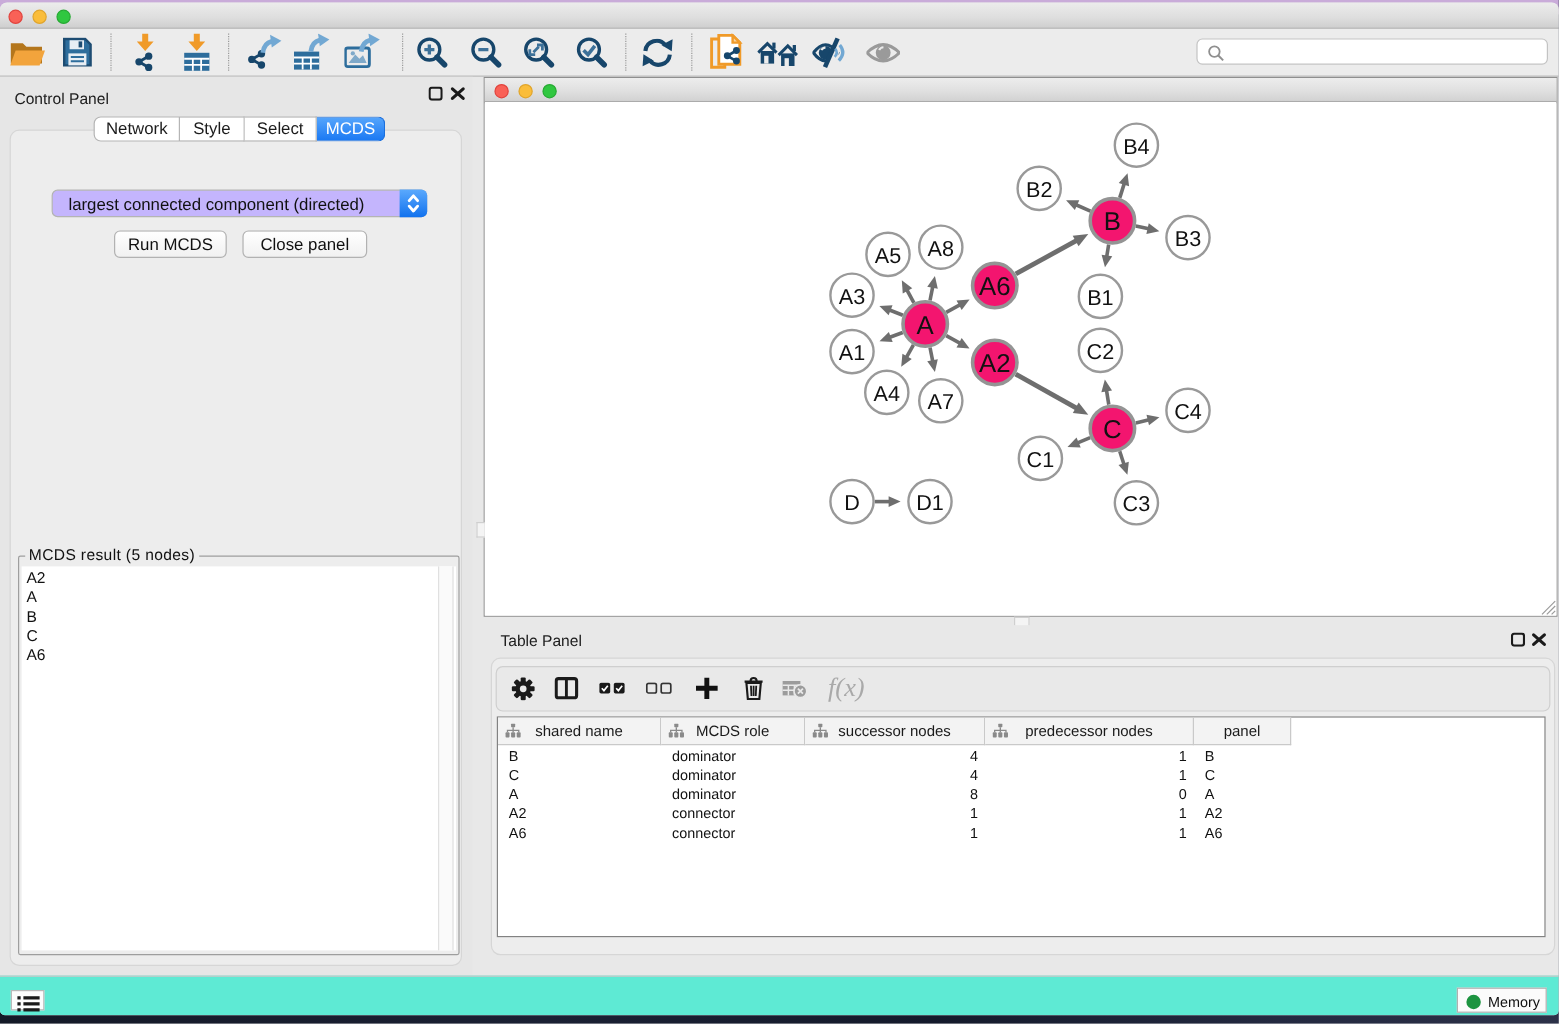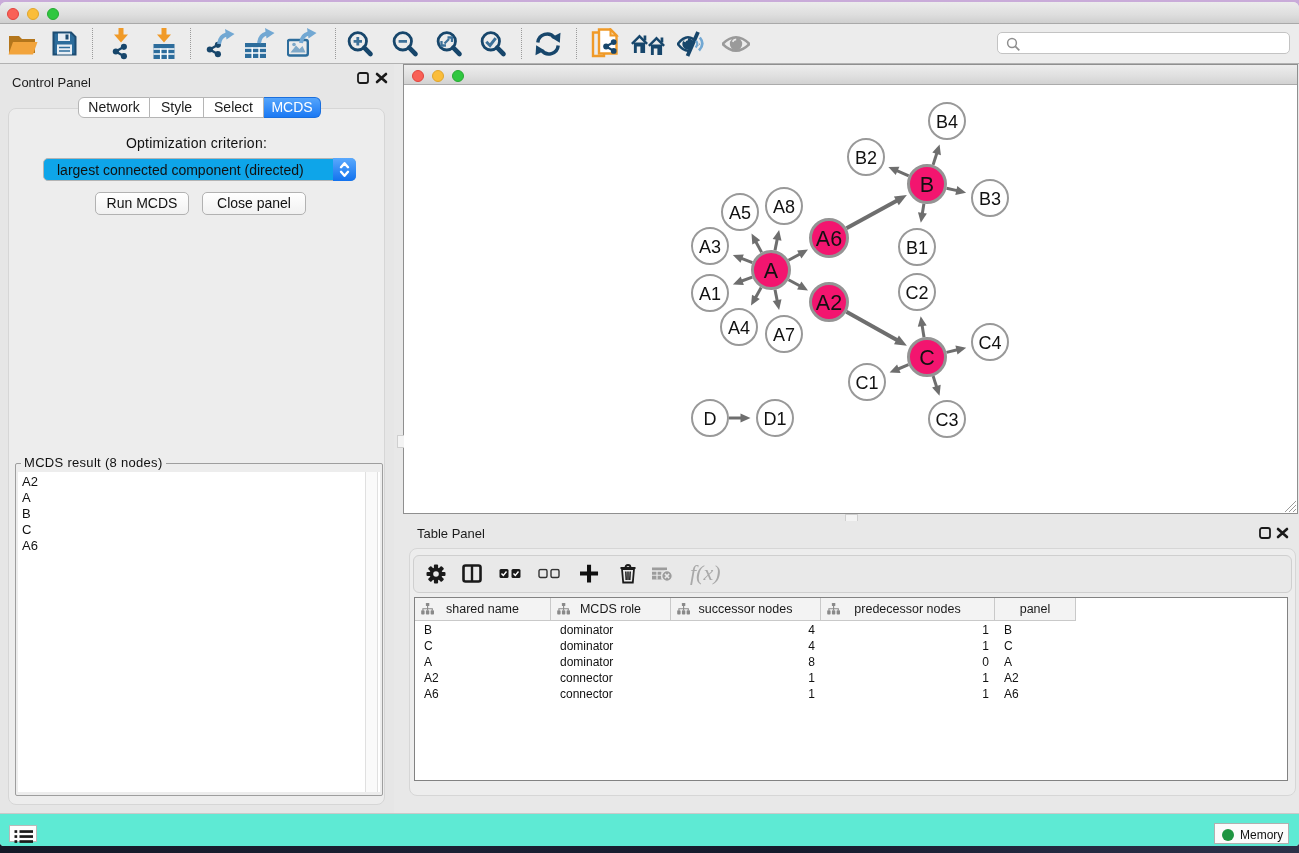--- a/index.html
+++ b/index.html
@@ -29,21 +29,21 @@
 
 #cp { position:absolute; left:0; top:62px; width:394px; height:749px; background:#e6e6e6;padding-left:32px; }
 #cpTitle { position:absolute; left:12px; top:11px; font-size:13px; color:#1c1c1c; }
 #cpPanel { position:absolute; left:8px; top:44px; width:377px; height:697px; background:#ededed; border:1px solid #d6d6d6; border-radius:8px; }
 #tabbar { position:absolute; left:78px; top:33px; height:21px; display:flex; z-index:3; }
 .tab { height:21px; background:#fff; border:1px solid #b5b5b5; border-left:none; font-size:14px; color:#1c1c1c; text-align:center; line-height:19px; }
 .tab.first { border-left:1px solid #b5b5b5; border-radius:6px 0 0 6px; }
 .tab.last { border-radius:0 6px 6px 0; }
 .tab.sel { background:linear-gradient(#55a5fc,#1b79f3); color:#fff; border-color:#1b6fdd; }
 #optLabel { position:absolute; left:0; width:100%; top:26px; text-align:center; font-size:14px; letter-spacing:0.25px; color:#111; }
-#combo { position:absolute; left:34px; top:49px; width:313px; height:23px; background:#0ea5e9; border:1px solid #b4b4b4; border-radius:5px; }
+#combo { position:absolute; left:34px; top:49px; width:313px; height:23px; background:#c4b5fd; border:1px solid #b4b4b4; border-radius:5px; }
 #combo .ctext { position:absolute; left:13px; top:3px; font-size:14px; color:#111; }
 #combo .cbtn { position:absolute; right:-1px; top:-1px; width:23px; height:23px; border-radius:0 5px 5px 0; background:linear-gradient(#5aa9fd,#1272ee); }
 .btn { position:absolute; height:23px; background:linear-gradient(#ffffff,#f1f1f1); border:1px solid #b2b2b2; border-radius:5px; font-size:14px; color:#111; text-align:center; line-height:21px; }
 #groupbox { position:absolute; left:6px; top:354px; width:368px; height:333px; border:1px solid #9e9e9e; border-radius:2px; }
 #gbLabel { position:absolute; left:5px; top:-9px; background:#ededed; padding:0 3px; font-size:13px; letter-spacing:0.3px; color:#111; }
 #mlist { position:absolute; left:2px; top:8px; width:362px; height:320px; background:#fff; }
 #mlist .item { position:absolute; left:4px; font-size:13px; color:#111; }
 #mscroll { position:absolute; right:2px; top:0; width:13px; height:100%; background:#fafafa; border-left:1px solid #e0e0e0; border-right:1px solid #e0e0e0; }
 
 
@@ -241,34 +241,33 @@
   <div id="main"></div>
   <div id="cp">
     <div id="cpTitle">Control Panel</div>
     <svg class="wicon" style="left:357px;top:8px" width="12" height="12" viewBox="0 0 12 12">
         <rect x="1" y="1" width="10" height="10" rx="2" fill="none" stroke="#1a1a1a" stroke-width="1.8"></rect>
       </svg>
       <svg class="wicon" style="left:375px;top:8px" width="13" height="12" viewBox="0 0 13 12">
         <path d="M2 2 L11 10 M11 2 L2 10" stroke="#1a1a1a" stroke-width="2.6" stroke-linecap="round"></path>
       </svg>
     <div id="cpPanel">
-      <div id="optLabel">Optimization criterion:</div>
       <div id="combo">
         <div class="ctext">largest connected component (directed)</div>
         <div class="cbtn">
             <svg style="position:absolute;left:4px;top:3px;" width="15" height="17" viewBox="0 0 15 17">
               <path d="M4 6.2 L7.5 2.2 L11 6.2" stroke="#fff" stroke-width="2.4" fill="none" stroke-linecap="round" stroke-linejoin="round"></path>
               <path d="M4 10.8 L7.5 14.8 L11 10.8" stroke="#fff" stroke-width="2.4" fill="none" stroke-linecap="round" stroke-linejoin="round"></path>
             </svg>
           </div>
       </div>
       <div class="btn" style="left:86px; top:83px; width:94px;">Run MCDS</div>
       <div class="btn" style="left:193px; top:83px; width:104px;">Close panel</div>
       <div id="groupbox">
-        <div id="gbLabel">MCDS result (8 nodes)</div>
+        <div id="gbLabel">MCDS result (5 nodes)</div>
         <div id="mlist">
           <div class="item" style="top:2px;">A2</div>
           <div class="item" style="top:18px;">A</div>
           <div class="item" style="top:34px;">B</div>
           <div class="item" style="top:50px;">C</div>
           <div class="item" style="top:66px;">A6</div>
           <div id="mscroll"></div>
         </div>
       </div>
     </div>

